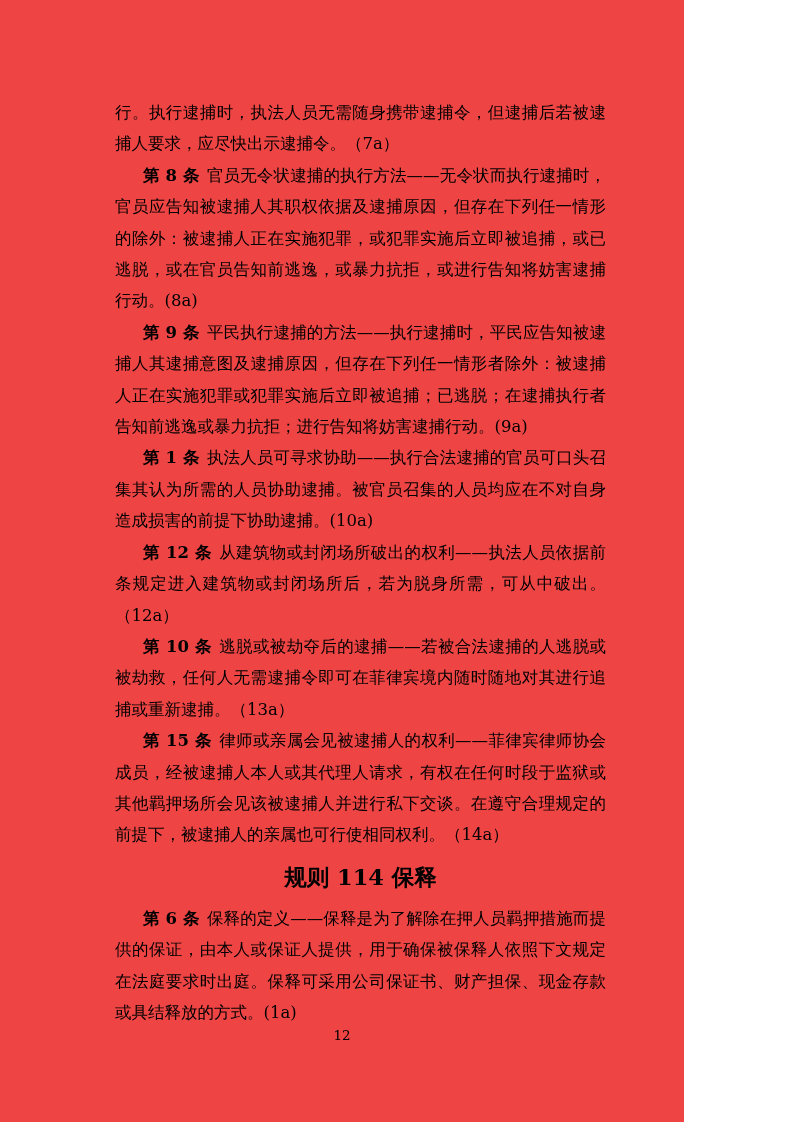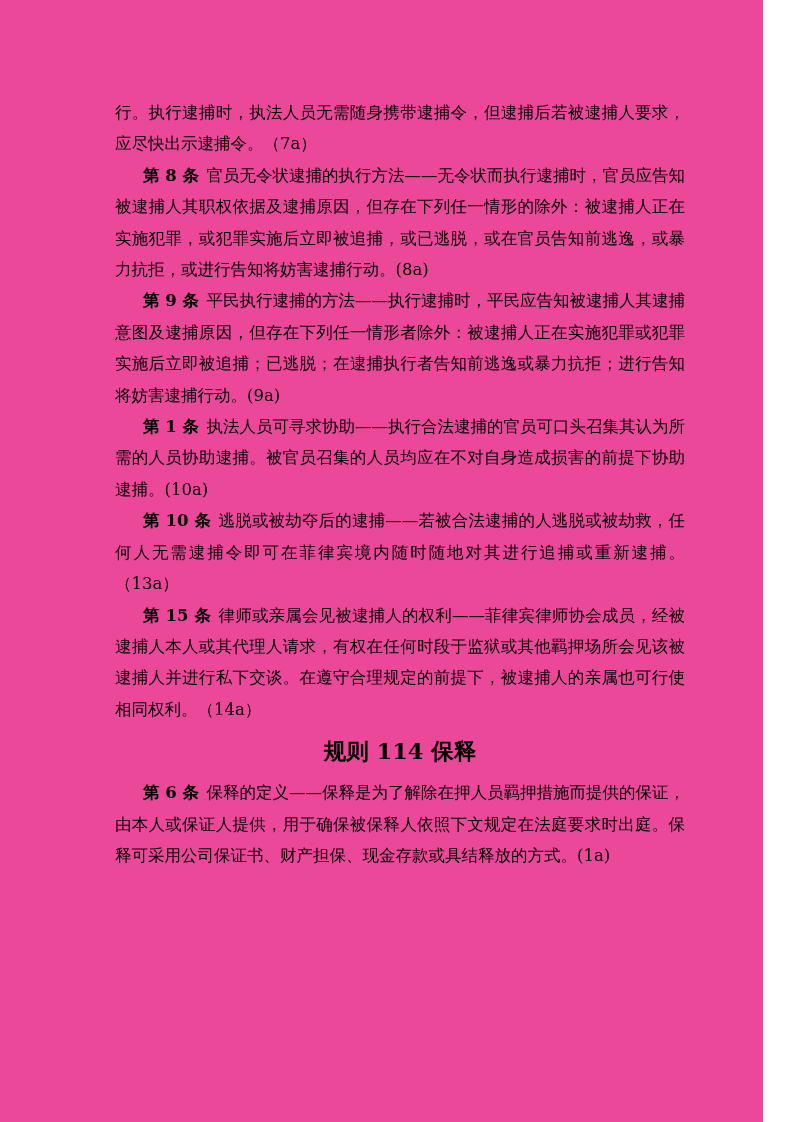--- a/index.html
+++ b/index.html
@@ -2,23 +2,23 @@
 <html><head>
 <meta charset="utf-8">
 <style>
   html, body {
     margin: 0;
     padding: 0;
     background: #ffffff;
   }
   .page {
     position: relative;
-    width: 763px;
+    width: 684px;
     height: 1122px;
-    background: #ec4899;
+    background: #ef4444;
     box-sizing: border-box;
     padding: 97px 78px 0 115px;
     color: #000000;
     font-family: "DejaVu Serif", "Liberation Serif", serif;
     overflow: hidden;
   }
   .body-text {
     font-size: 16.5px;
     line-height: 31.4px;
     text-align: justify;
@@ -62,24 +62,26 @@
 
     <p class="para no-indent"><span>行。执行逮捕时，执法人员无需随身携带逮捕令，但逮捕后若被逮捕人要求，应尽快出示逮捕令。（7a）</span></p>
 
     <p class="para"><b class="art">第 8 条</b><span>官员无令状逮捕的执行方法——无令状而执行逮捕时，官员应告知被逮捕人其职权依据及逮捕原因，但存在下列任一情形的除外：被逮捕人正在实施犯罪，或犯罪实施后立即被追捕，或已逃脱，或在官员告知前逃逸，或暴力抗拒，或进行告知将妨害逮捕行动。(8a)</span></p>
 
     <p class="para"><b class="art">第 9 条</b><span>平民执行逮捕的方法——执行逮捕时，平民应告知被逮捕人其逮捕意图及逮捕原因，但存在下列任一情形者除外：被逮捕人正在实施犯罪或犯罪实施后立即被追捕；已逃脱；在逮捕执行者告知前逃逸或暴力抗拒；进行告知将妨害逮捕行动。(9a)</span></p>
 
     <p class="para"><b class="art">第 1 条</b><span>执法人员可寻求协助——执行合法逮捕的官员可口头召集其认为所需的人员协助逮捕。被官员召集的人员均应在不对自身造成损害的前提下协助逮捕。(10a)</span></p>
 
 
+    <p class="para"><b class="art">第 12 条</b><span>从建筑物或封闭场所破出的权利——执法人员依据前条规定进入建筑物或封闭场所后，若为脱身所需，可从中破出。（12a）</span></p>
 
     <p class="para"><b class="art">第 10 条</b><span>逃脱或被劫夺后的逮捕——若被合法逮捕的人逃脱或被劫救，任何人无需逮捕令即可在菲律宾境内随时随地对其进行追捕或重新逮捕。（13a）</span></p>
 
     <p class="para"><b class="art">第 15 条</b><span>律师或亲属会见被逮捕人的权利——菲律宾律师协会成员，经被逮捕人本人或其代理人请求，有权在任何时段于监狱或其他羁押场所会见该被逮捕人并进行私下交谈。在遵守合理规定的前提下，被逮捕人的亲属也可行使相同权利。（14a）</span></p>
 
     <h1 class="section-heading">规则 114 保释</h1>
 
     <p class="para"><b class="art">第 6 条</b><span>保释的定义——保释是为了解除在押人员羁押措施而提供的保证，由本人或保证人提供，用于确保被保释人依照下文规定在法庭要求时出庭。保释可采用公司保证书、财产担保、现金存款或具结释放的方式。(1a)</span></p>
 
   </div>
 
+  <div class="page-number">12</div>
 </div>
 
 </body></html>

